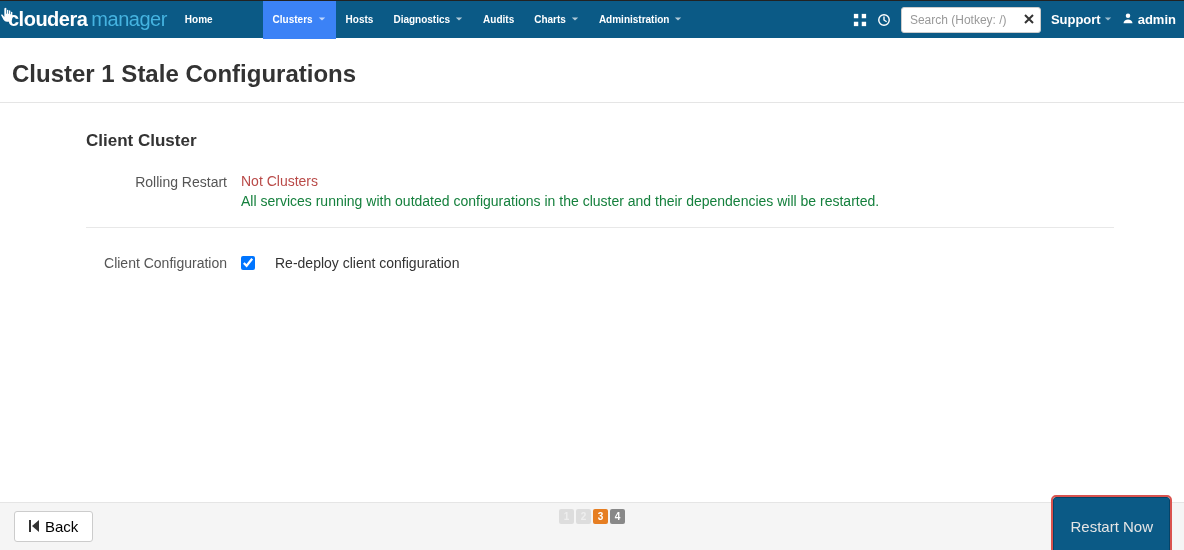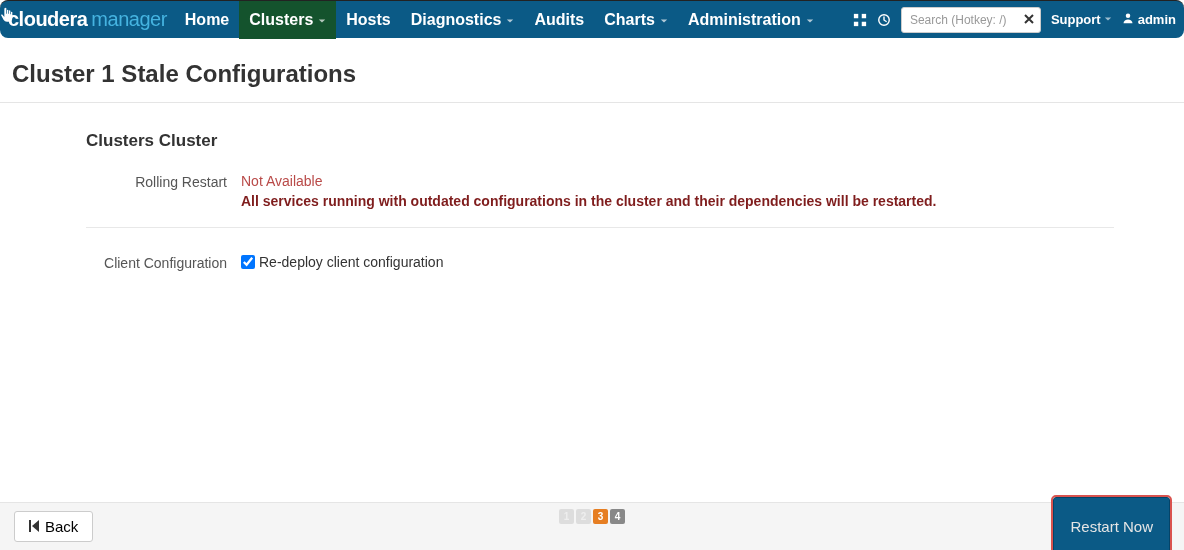--- a/index.html
+++ b/index.html
@@ -1,25 +1,25 @@
 <!DOCTYPE html>
 <html><head>
 <meta charset="utf-8">
 <style>
   * { box-sizing: border-box; margin: 0; padding: 0; }
   body { font-family: "Helvetica Neue", Helvetica, Arial, sans-serif; font-size: 14px; color: #333; background: #fff; width: 1184px; height: 550px; overflow: hidden; position: relative; }
 
   
-  .navbar { background: #0B5A86; color: #fff; height: 38px; display: flex; align-items: center; padding: 0 8px; border-top: 1px solid #222; border-radius: 8px; }
+  .navbar { background: #0B5A86; color: #fff; height: 38px; display: flex; align-items: center; padding: 0 8px; border-top: 1px solid #222; }
   .brand { display: flex; align-items: baseline; font-weight: bold; margin-right: 8px; cursor: pointer; }
   .brand-1 { color: #fff; font-size: 20px; letter-spacing: -0.5px; }
   .brand-2 { color: #45b3e0; font-size: 20px; margin-left: 4px; letter-spacing: -0.5px; font-weight: 500; }
   .navitems { display: flex; align-items: center; height: 100%; }
-  .navitem { color: #fff; font-weight: bold; padding: 0 10px; height: 38px; display: flex; align-items: center; cursor: pointer; font-size: 16px; }
-  .navitem.active { background: #14532d; }
+  .navitem { color: #fff; font-weight: bold; padding: 0 10px; height: 38px; display: flex; align-items: center; cursor: pointer; font-size: 10px; }
+  .navitem.active { background: #3b82f6; margin-left: 40px; }
   .navitem .caret { margin-left: 5px; opacity: 0.8; }
   .nav-right { margin-left: auto; display: flex; align-items: center; gap: 10px; }
   .navicon { color: #fff; cursor: pointer; display: flex; align-items: center; }
   .search-box { position: relative; }
   .search-box input { background: #fff; border: 1px solid #ccc; border-radius: 3px; height: 26px; width: 140px; padding: 2px 26px 2px 8px; font-size: 12px; color: #333; }
   .search-box input::placeholder { color: #999; }
   .search-clear { position: absolute; right: 6px; top: 5px; color: #333; cursor: pointer; }
   .nav-link { color: #fff; font-weight: bold; font-size: 13px; cursor: pointer; display: flex; align-items: center; justify-content: flex-end; }
   .nav-link .caret { margin-left: 3px; opacity: 0.7; font-size: 10px; }
   .user-icon { margin-right: 4px; }
@@ -27,24 +27,24 @@
   .caret-svg { width: 8px; height: 8px; fill: currentColor; opacity: 0.85; }
 
   
   .page-title { font-size: 24px; font-weight: bold; color: #333; padding: 22px 0 14px 12px; border-bottom: 1px solid #e5e5e5; }
   .content { padding: 28px 70px 0 86px; }
   .section-title { font-size: 17px; font-weight: bold; margin-bottom: 18px; }
   .form-row { display: flex; align-items: flex-start; padding: 4px 0 18px; }
   .form-label { width: 155px; min-width: 155px; color: #555; text-align: right; padding-right: 14px; padding-top: 1px; font-size: 14px; }
   .form-control { flex: 1; }
   .rolling-na { color: #b94a48; font-size: 14px; margin-bottom: 4px; }
-  .rolling-desc { color: #7f1d1d; font-weight: bold; font-size: 14px; max-width: 860px; }
+  .rolling-desc { color: #15803d; font-weight: normal; font-size: 14px; max-width: 860px; }
   .divider { border: 0; border-top: 1px solid #e8e8e8; margin: 0 0 22px; }
-  .form-row.config { }
-  .checkbox { display: flex; align-items: center; gap: 4px; }
+  .form-row.config { align-items: center; }
+  .checkbox { display: flex; align-items: center; gap: 20px; }
   .checkbox input { width: 14px; height: 14px; cursor: pointer; }
 
   
   .footer { position: absolute; bottom: 0; left: 0; right: 0; height: 48px; background: #f5f5f5; border-top: 1px solid #e5e5e5; display: flex; align-items: center; padding: 0 14px; }
   .btn { border: 1px solid #ccc; background: #fff; border-radius: 3px; padding: 6px 14px; font-size: 15px; cursor: pointer; display: inline-flex; align-items: center; gap: 6px; justify-content: space-between; }
   .btn-primary { background: #0B5A86; color: #e5e5e5; border: 1px solid #044469; padding: 20px 16px; font-size: 15px; border-radius: 3px; outline: 2px solid #d9534f; outline-offset: 0; }
   .wizard-steps { position: absolute; left: 50%; transform: translateX(-50%); top: 6px; display: flex; gap: 2px; }
   .step { width: 15px; height: 15px; border-radius: 2px; font-size: 10px; font-weight: bold; display: flex; align-items: center; justify-content: center; color: #fff; background: #ccc; }
   .step.done { background: #ddd; color: #eee; }
   .step.active { background: #e67e22; color: #fff; }
@@ -137,26 +137,26 @@
           </svg>
       </span>
       <span>admin</span>
     </div>
   </div>
 </div>
 
 <h1 class="page-title">Cluster 1 Stale Configurations</h1>
 
 <div class="content">
-  <div class="section-title">Clusters Cluster</div>
+  <div class="section-title">Client Cluster</div>
 
   <div class="form-row">
     <div class="form-label">Rolling Restart</div>
     <div class="form-control">
-      <div class="rolling-na">Not Available</div>
+      <div class="rolling-na">Not Clusters</div>
       <div class="rolling-desc">All services running with outdated configurations in the cluster and their dependencies will be restarted.</div>
     </div>
   </div>
 
   <hr class="divider">
 
   <div class="form-row config">
     <div class="form-label">Client Configuration</div>
     <div class="form-control checkbox">
       <input type="checkbox" checked="" style="">

